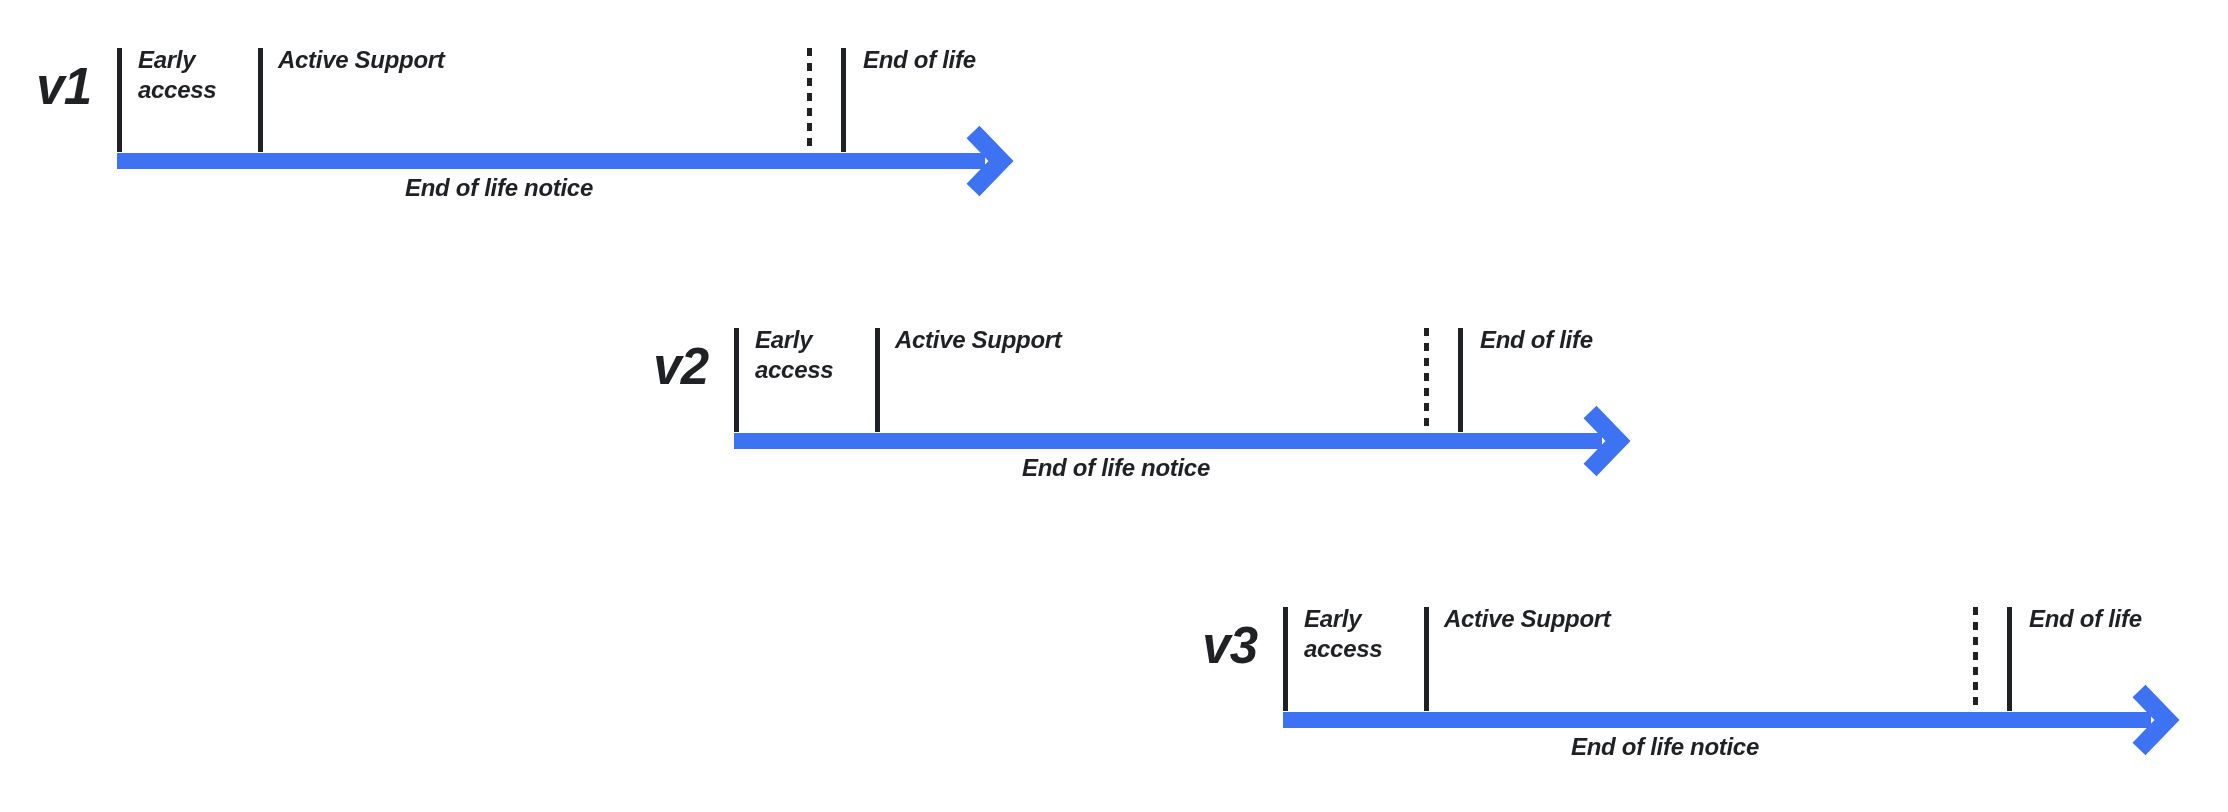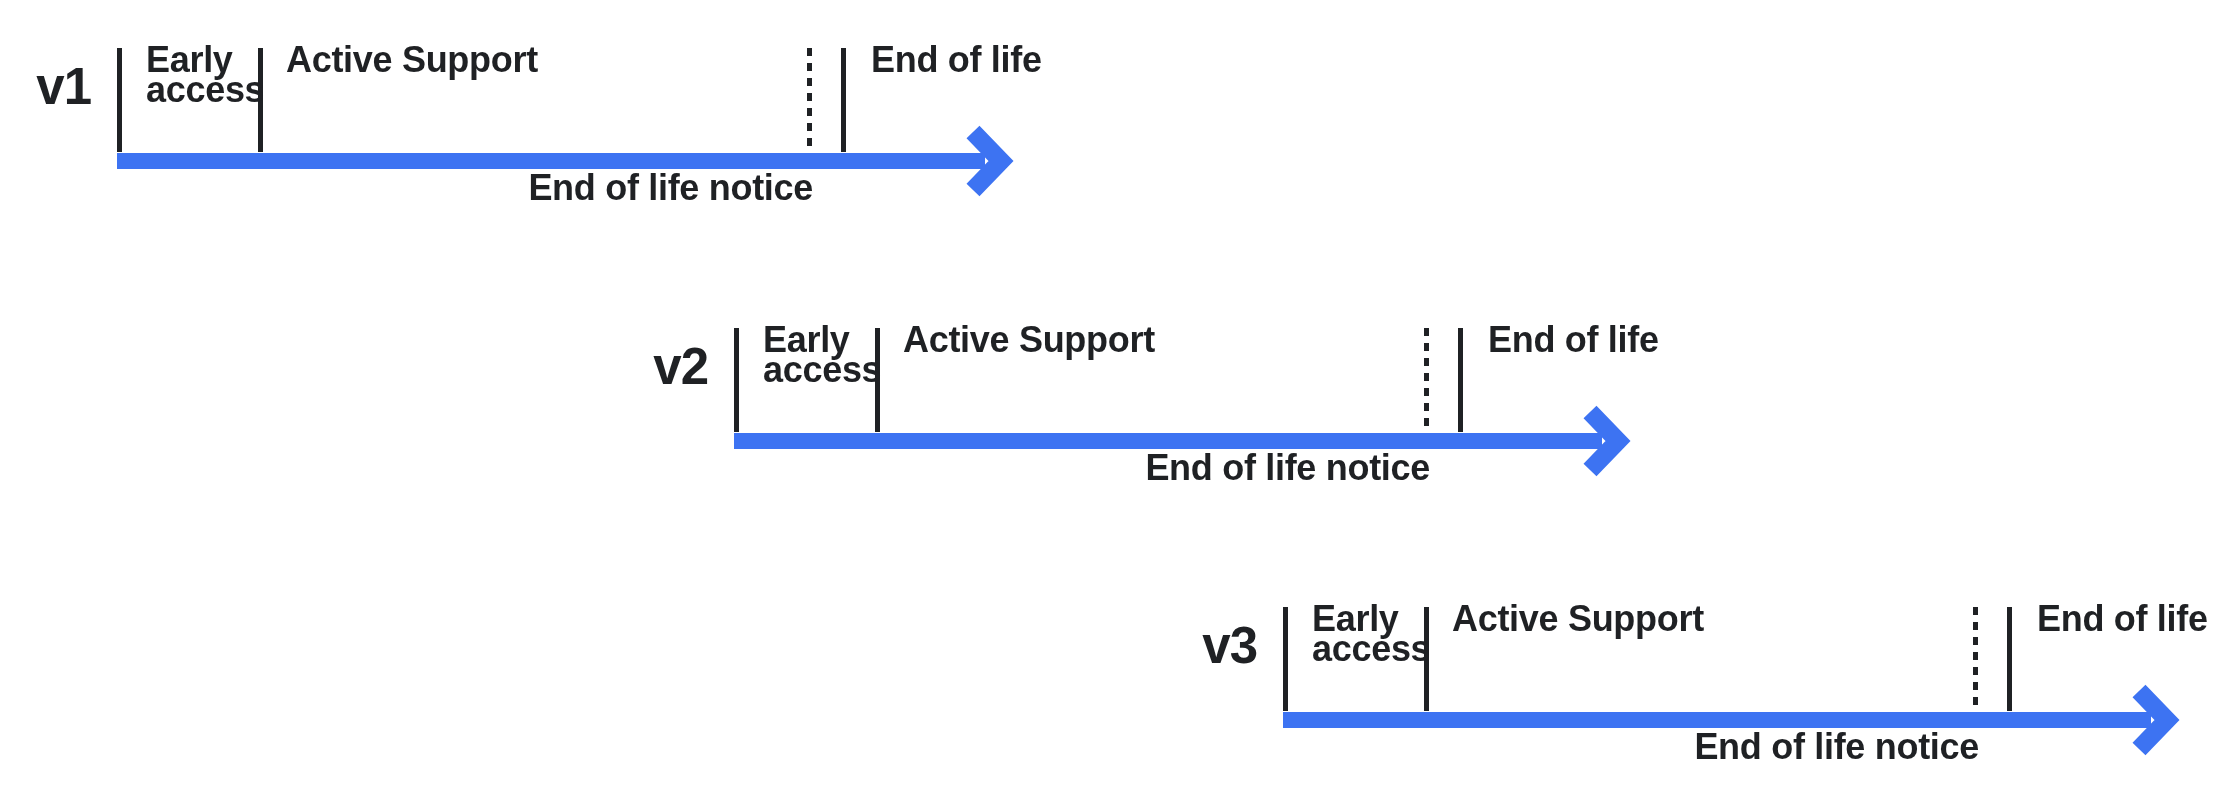--- a/index.html
+++ b/index.html
@@ -11,20 +11,21 @@
   html, body {
     background: var(--bg);
     font-family: "Liberation Sans", sans-serif;
   }
   .canvas {
     position: relative;
     width: 2228px;
     height: 812px;
     background: var(--bg);
     overflow: hidden;
+    font-style: italic;
   }
   
   .timeline {
     position: absolute;
     width: 1000px;
     height: 230px;
   }
   .version {
     position: absolute;
     left: -146px;
@@ -51,36 +52,34 @@
     left: 690px;
     background: repeating-linear-gradient(
       180deg,
       var(--ink) 0px, var(--ink) 8px,
       transparent 8px, transparent 15px
     );
   }
   .lbl {
     position: absolute;
     top: -3px;
-    font-size: 36px;
+    font-size: 24px;
     line-height: 30px;
     font-weight: 700;
     letter-spacing: -0.3px;
     color: var(--ink);
     white-space: nowrap;
-    margin-left: 8px;
   }
   .lbl.l-early  { left: 21px; width: 130px; white-space: normal; }
   .lbl.l-active { left: 161px; }
   .lbl.l-eol    { left: 746px; }
   .lbl.l-notice {
     top: 125px;
     left: 288px;
     width: 400px;
-    text-align: right;
   }
   .arrow-svg {
     position: absolute;
     left: 0;
     top: 73px;
     width: 910px;
     height: 80px;
     display: block;
   }
   .arrow-svg .shaft { fill: var(--blue); }

